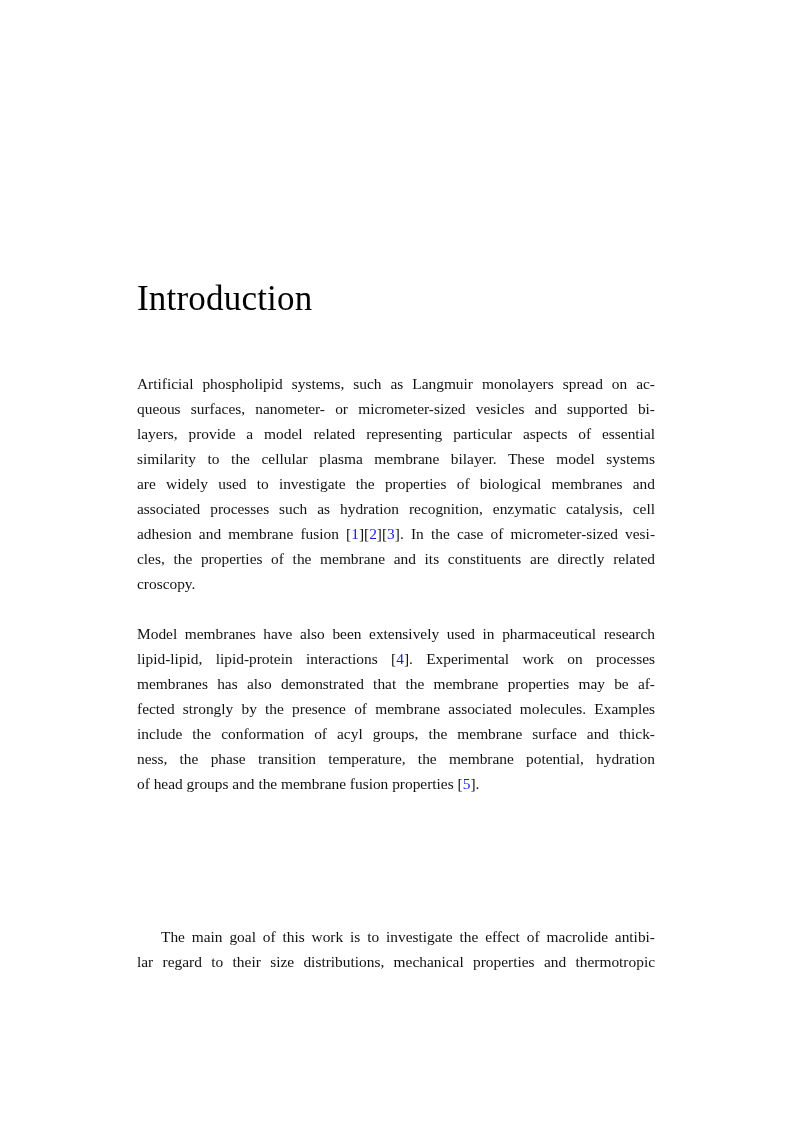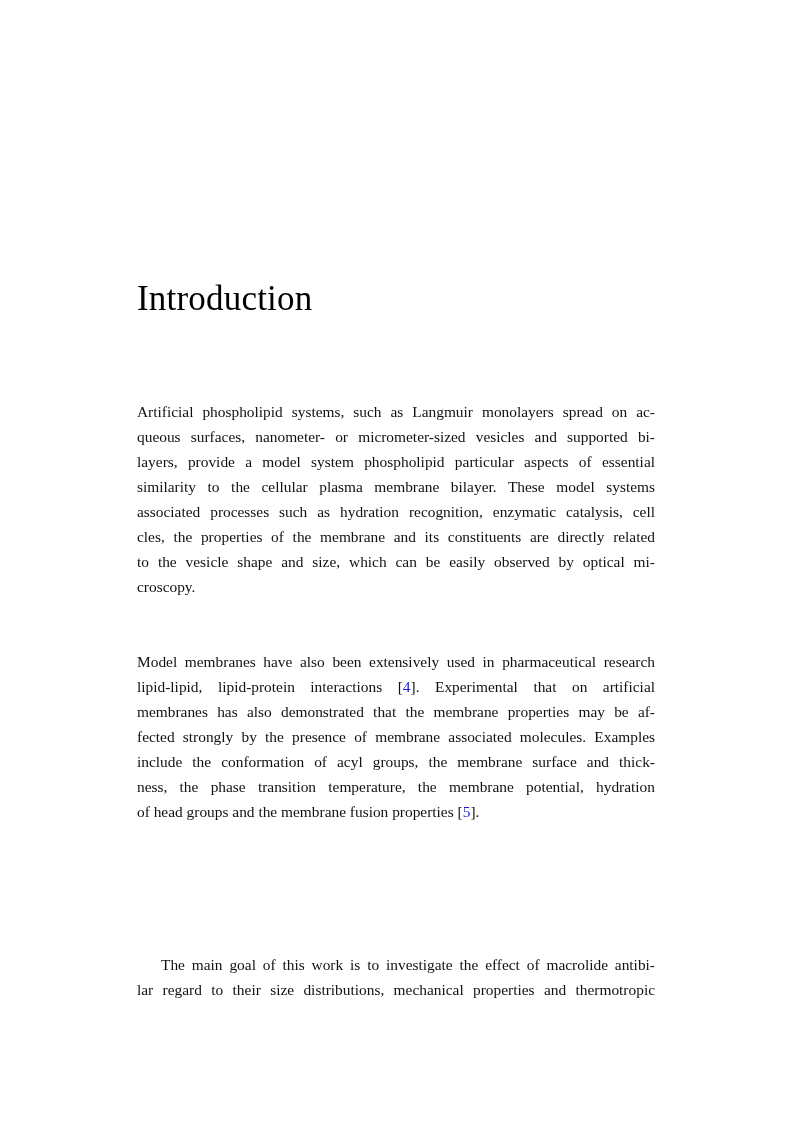--- a/index.html
+++ b/index.html
@@ -29,21 +29,20 @@
       font-size: 35px;
       font-weight: normal;
       letter-spacing: 0.2px;
       color: #000;
       line-height: 42px;
     }
     .body-text {
       position: absolute;
       left: 137px;
       width: 518px;
-      margin-top: 28px;
     }
     .line {
       height: 25px;
       line-height: 25px;
       font-family: "Liberation Serif", "DejaVu Serif", serif;
       font-size: 15.4px;
       white-space: nowrap;
       text-align: justify;
       text-align-last: justify;
       color: #111;
@@ -65,31 +64,32 @@
 </head>
 <body>
 
 <div class="page">
 
   <h1 class="chapter-title">Introduction</h1>
 
   <div class="body-text p1">
     <div class="line">Artificial phospholipid systems, such as Langmuir monolayers spread on ac-</div>
     <div class="line">queous surfaces, nanometer- or micrometer-sized vesicles and supported bi-</div>
-    <div class="line">layers, provide a model system phospholipid particular aspects of essential</div>
+    <div class="line">layers, provide a model related representing particular aspects of essential</div>
     <div class="line">similarity to the cellular plasma membrane bilayer.  These model systems</div>
+    <div class="line">are widely used to investigate the properties of biological membranes and</div>
     <div class="line">associated processes such as hydration recognition, enzymatic catalysis, cell</div>
+    <div class="line"><span>adhesion and membrane fusion </span>[<a class="cite">1</a>][<a class="cite">2</a>][<a class="cite">3</a>]<span>. In the case of micrometer-sized vesi-</span></div>
     <div class="line">cles, the properties of the membrane and its constituents are directly related</div>
-    <div class="line">to the vesicle shape and size, which can be easily observed by optical mi-</div>
     <div class="line last">croscopy.</div>
   </div>
 
   <div class="body-text p2">
     <div class="line">Model membranes have also been extensively used in pharmaceutical research</div>
-    <div class="line"><span>lipid-lipid, lipid-protein interactions </span>[<a class="cite">4</a>]<span>.  Experimental that on artificial</span></div>
+    <div class="line"><span>lipid-lipid, lipid-protein interactions </span>[<a class="cite">4</a>]<span>.  Experimental work on processes</span></div>
     <div class="line">membranes has also demonstrated that the membrane properties may be af-</div>
     <div class="line">fected strongly by the presence of membrane associated molecules. Examples</div>
     <div class="line">include the conformation of acyl groups, the membrane surface and thick-</div>
     <div class="line">ness, the phase transition temperature, the membrane potential, hydration</div>
     <div class="line last"><span>of head groups and the membrane fusion properties </span>[<a class="cite">5</a>]<span>.</span></div>
   </div>
 
   <div class="body-text p3">
     <div class="line indent">The main goal of this work is to investigate the effect of macrolide antibi-</div>
     <div class="line">lar regard to their size distributions, mechanical properties and thermotropic</div>

